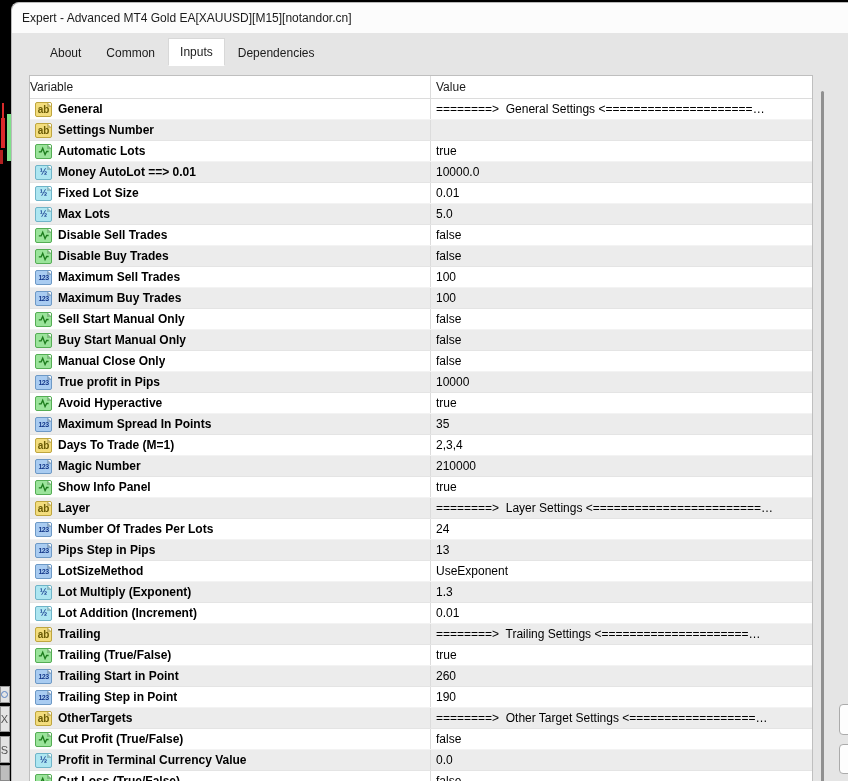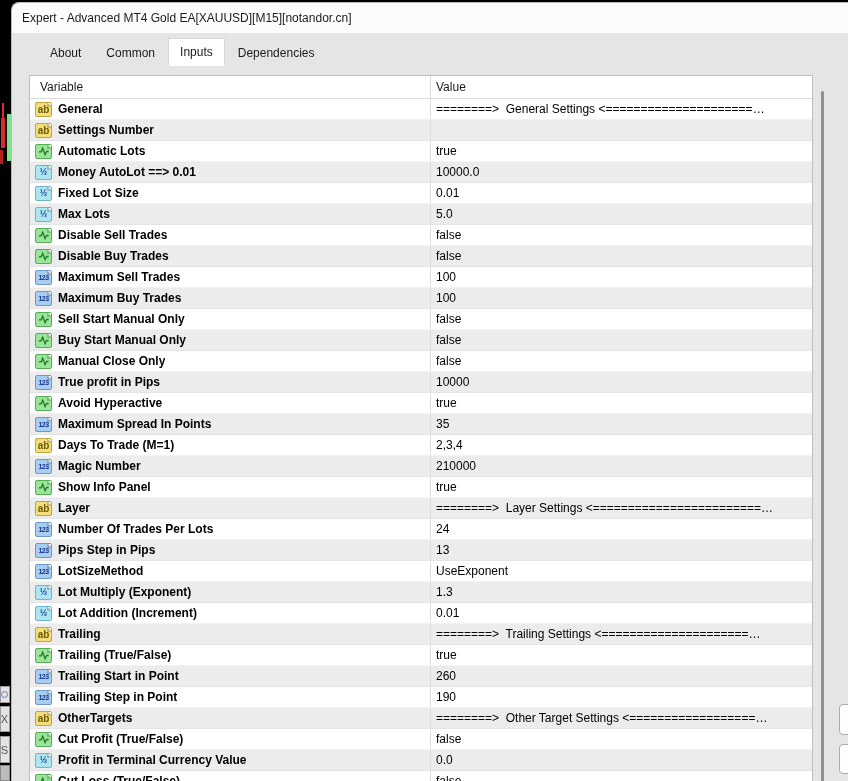--- a/index.html
+++ b/index.html
@@ -36,21 +36,21 @@
   .tab { font-size:12px; color:#1b1b1b; padding:4px 11px 5px 11px; margin-right:1px;
          border:1px solid transparent; cursor:default; }
   .tab.active { background:#fff; border:1px solid #d8d8d8; border-bottom-color:#fff;
                 padding-top:6px; padding-bottom:6px; position:relative; z-index:2; }
 
   
   .table { position:absolute; left:17px; top:72px; width:784px; height:712px;
            background:#fff; border:1px solid #bfbfbf; overflow:hidden; }
   .thead { display:flex; height:23px; align-items:center; border-bottom:1px solid #dcdcdc;
            font-size:12px; color:#1b1b1b; }
-  .col-var { width:400px; padding-left:10px; }
+  .col-var { width:400px; }
   .col-val { flex:1; padding-left:5px; border-left:1px solid #dcdcdc; align-self:stretch;
              display:flex; align-items:center; }
   .row { display:flex; height:21px; align-items:stretch; font-size:12px; color:#000;
          background:#fff; border-bottom:1px solid #f3f3f3; }
   .row.alt { background:#ececec; border-bottom-color:#e4e4e4; }
   .cell-var { width:400px; display:flex; align-items:center; padding-left:5px; }
   .cell-val { flex:1; border-left:1px solid #dcdcdc; display:flex; align-items:center;
               padding-left:5px; white-space:pre; overflow:hidden; }
   .var-label { margin-left:6px; white-space:nowrap; overflow:hidden;font-weight:bold; }
 

